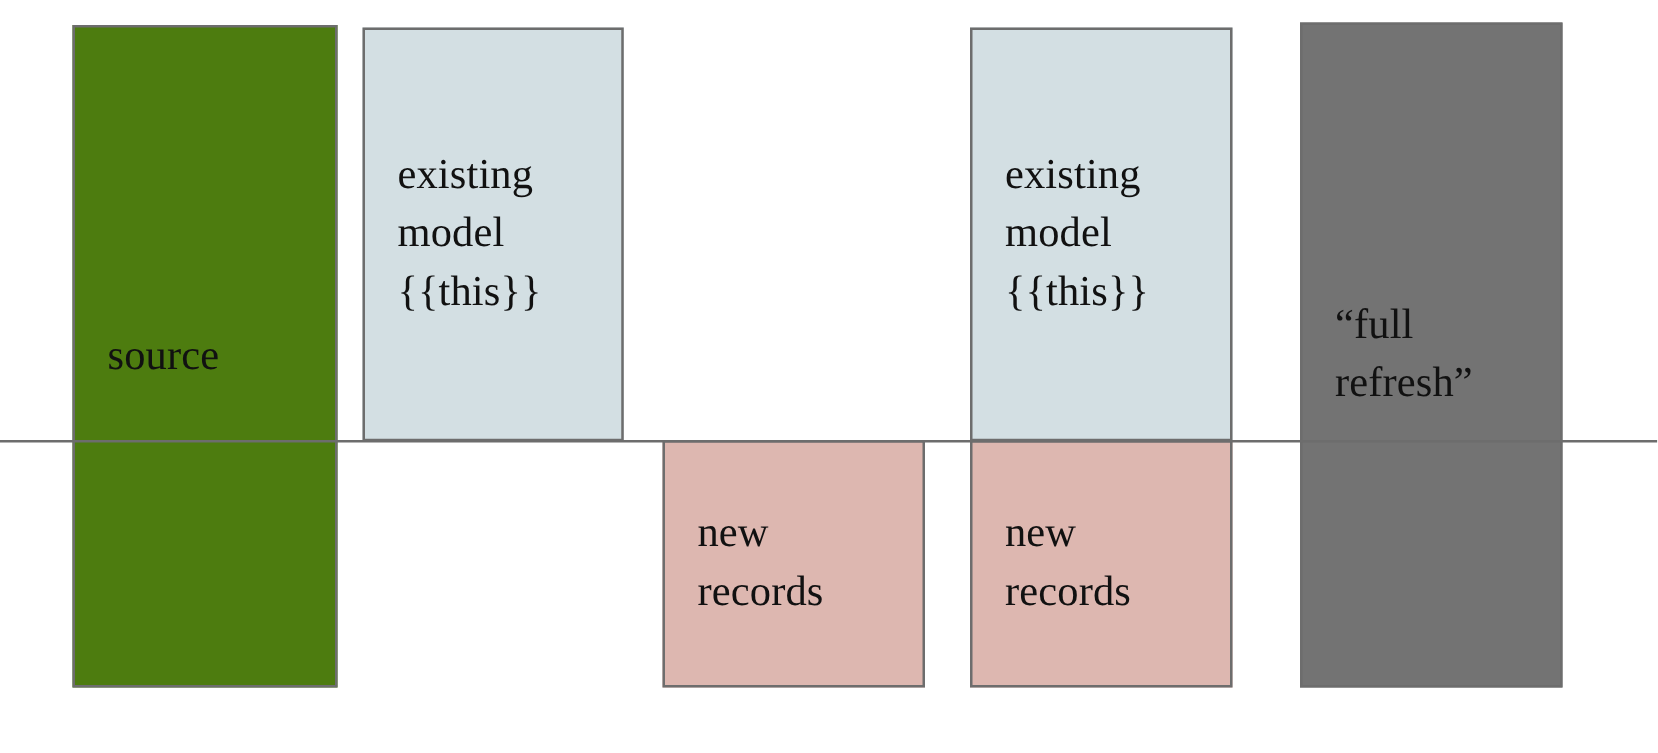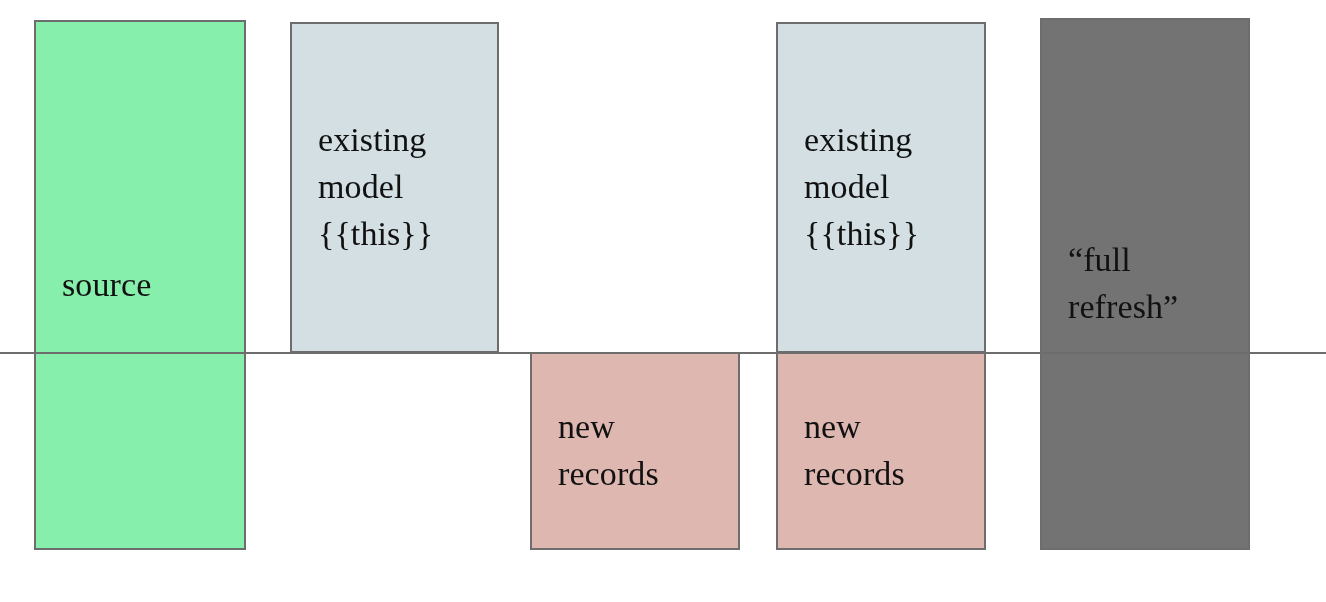--- a/index.html
+++ b/index.html
@@ -54,21 +54,21 @@
   #box-new-1         { left: 530px;  top: 352px; width: 210px; height: 198px; }
   #box-existing-2    { left: 776px;  top: 22px;  width: 210px; height: 331px; }
   #box-new-2         { left: 776px;  top: 352px; width: 210px; height: 198px; }
   #box-full-refresh  { left: 1040px; top: 18px;  width: 210px; height: 532px; }
 </style>
 </head>
 <body>
 
 <div id="canvas" style="background: rgb(255, 255, 255);">
 
-  <div class="box" id="box-source" style="background-color: #86efac; border-color: rgb(109, 109, 109); color: rgb(17, 17, 17);">
+  <div class="box" id="box-source" style="background-color: #4d7c0f; border-color: rgb(109, 109, 109); color: rgb(17, 17, 17); margin-left: 24px;">
     <span class="box-label">source</span>
   </div>
 
   <div class="box" id="box-existing-1" style="background-color: rgb(211, 223, 227); border-color: rgb(109, 109, 109); color: rgb(17, 17, 17);">
     <span class="box-label">existing
 model
 {{this}}</span>
   </div>
 
   <div class="box" id="box-new-1" style="background-color: rgb(221, 183, 176); border-color: rgb(109, 109, 109); color: rgb(17, 17, 17);">

